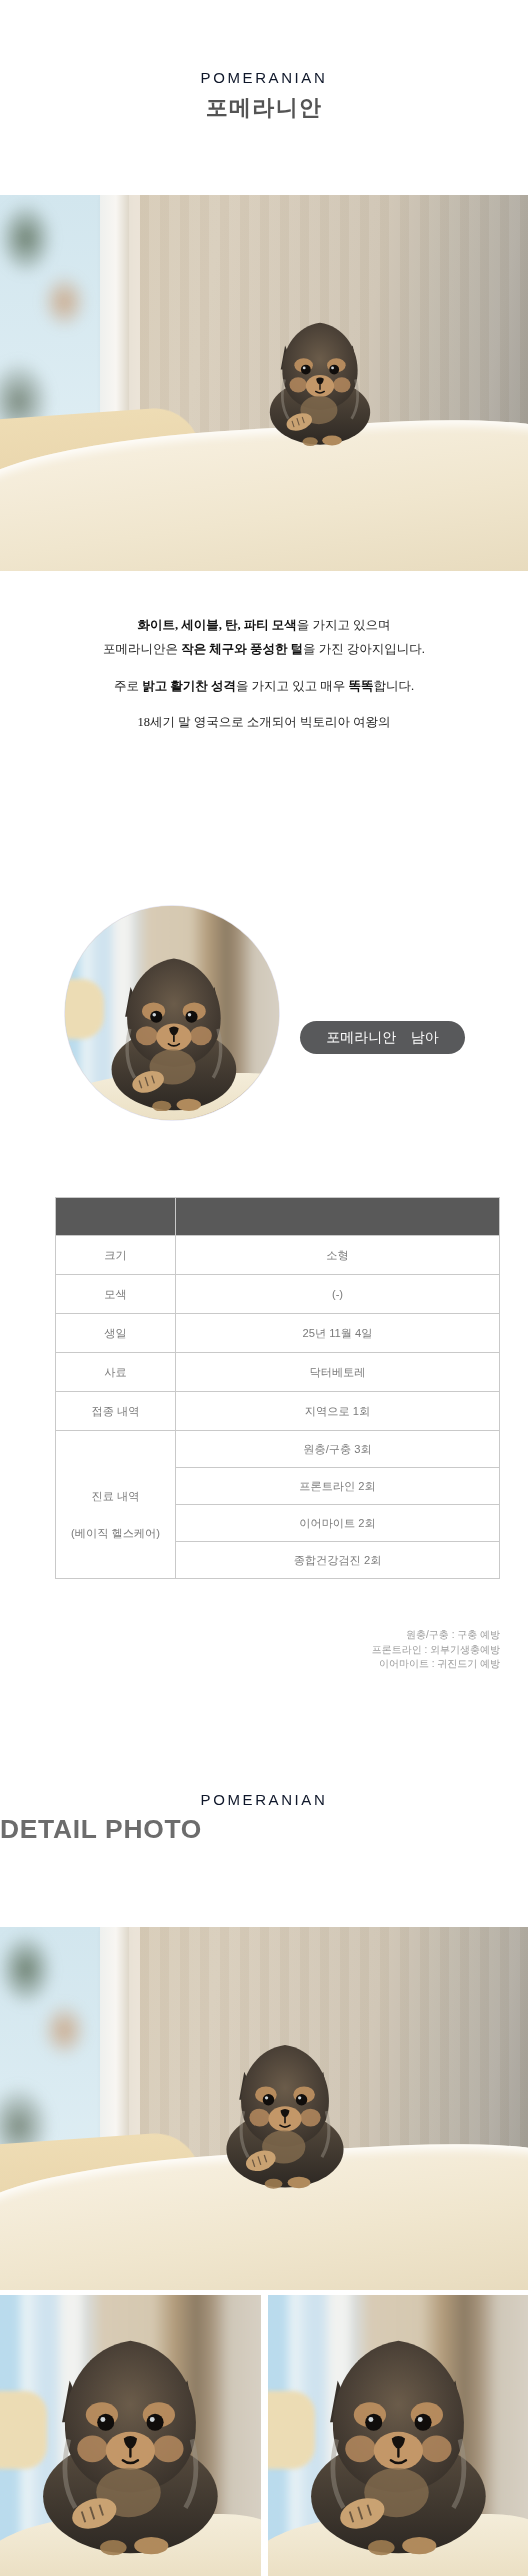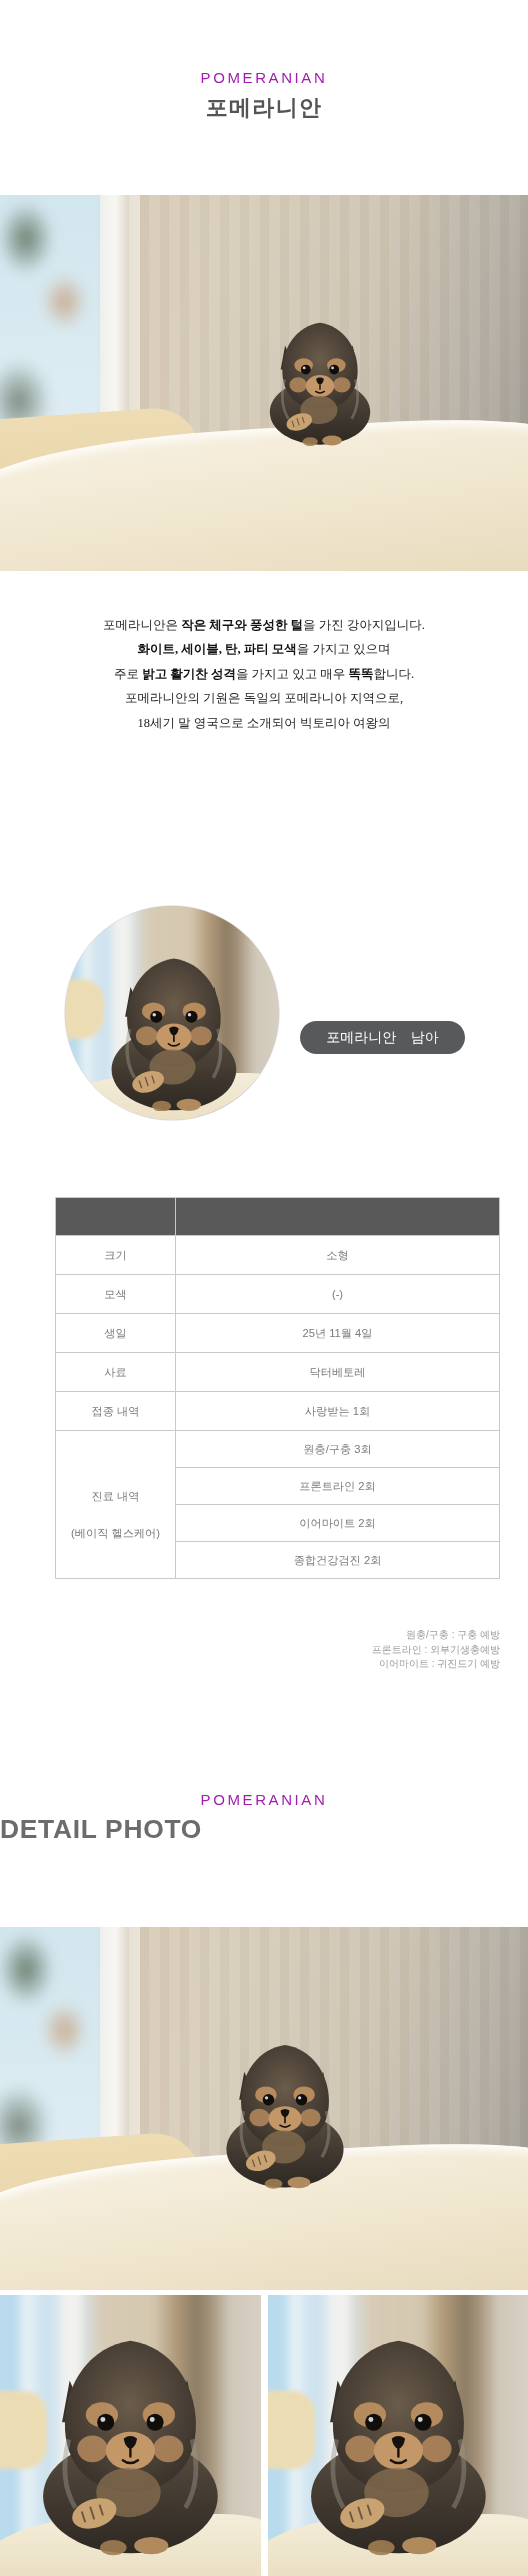--- a/index.html
+++ b/index.html
@@ -1,20 +1,20 @@
 <!DOCTYPE html>
 <html style="font-size:10.6px"><head>
 <meta charset="utf-8">
 <style>
   html,body{margin:0;padding:0;background:#ffffff;}
   .canvas{position:relative;width:528px;height:2576px;margin:0 auto;background:#ffffff;overflow:hidden;
           font-family:"Liberation Sans","DejaVu Sans",sans-serif;}
 
   
-  .head-en{position:absolute;left:0;width:528px;text-align:center;color:#a21caf;
+  .head-en{position:absolute;left:0;width:528px;text-align:center;color:#0f172a;
            font-size:15px;letter-spacing:2.6px;font-weight:400;}
   .head-ko{position:absolute;left:0;width:528px;text-align:center;color:#545454;
            font-size:22px;font-weight:700;letter-spacing:1.3px;}
   .top-en{top:69px;}
   .top-ko{top:93px;}
   .detail-en{top:1791px;}
   .detail-title{position:absolute;top:1814px;left:0;width:528px;text-align:left;color:#6c6c6c;
                 font-size:26.4px;font-weight:700;letter-spacing:0.7px;}
 
   
@@ -154,24 +154,23 @@
     <div class="sc-frame"></div>
     <div class="sc-beam"></div>
     <div class="sc-sofaback"></div>
     <div class="sc-sofa"></div>
     <svg class="sc-puppy" viewBox="0 0 220 240">
         <use href="#puppy" xlink:href="#puppy"></use>
       </svg>
   </div>
 
   <div class="desc">
+    <p style="margin:0"><b>화이트, 세이블, 탄, 파티 모색</b><span>을 가지고 있으며</span></p>
     <p style="margin:0"><span>포메라니안은 </span><b>작은 체구와 풍성한 털</b><span>을 가진 강아지입니다.</span></p>
-    <p style="margin:0"><b>화이트, 세이블, 탄, 파티 모색</b><span>을 가지고 있으며</span></p>
-    <p style="margin:0"><span>주로 </span><b>밝고 활기찬 성격</b><span>을 가지고 있고 매우 </span><b>똑똑</b><span>합니다.</span></p>
-    <p style="margin:0"><span>포메라니안의 기원은 독일의 포메라니아 지역으로,</span></p>
+    <p style="margin:12px"><span>주로 </span><b>밝고 활기찬 성격</b><span>을 가지고 있고 매우 </span><b>똑똑</b><span>합니다.</span></p>
     <p style="margin:0"><span>18세기 말 영국으로 소개되어 빅토리아 여왕의</span></p>
   </div>
 
   <div class="circle-photo">
     <div class="scene-close">
       <div class="cl-bg"></div>
       <div class="cl-arm"></div>
       <div class="cl-sofa"></div>
       <svg class="cl-puppy" viewBox="0 0 220 240">
           <use href="#puppy" xlink:href="#puppy"></use>
@@ -200,21 +199,21 @@
     <tr class="r">
       <td class="lbl">생일</td>
       <td>25년 11월 4일</td>
     </tr>
     <tr class="r">
       <td class="lbl">사료</td>
       <td>닥터베토레</td>
     </tr>
     <tr class="r">
       <td class="lbl">접종 내역</td>
-      <td>사랑받는 1회</td>
+      <td>지역으로 1회</td>
     </tr>
     <tr class="c">
       <td class="lbl care-lbl" rowspan="4">
         <div>진료 내역</div>
         <div>(베이직 헬스케어)</div>
       </td>
       <td>원충/구충 3회</td>
     </tr>
     <tr class="c">
       <td>프론트라인 2회</td>

